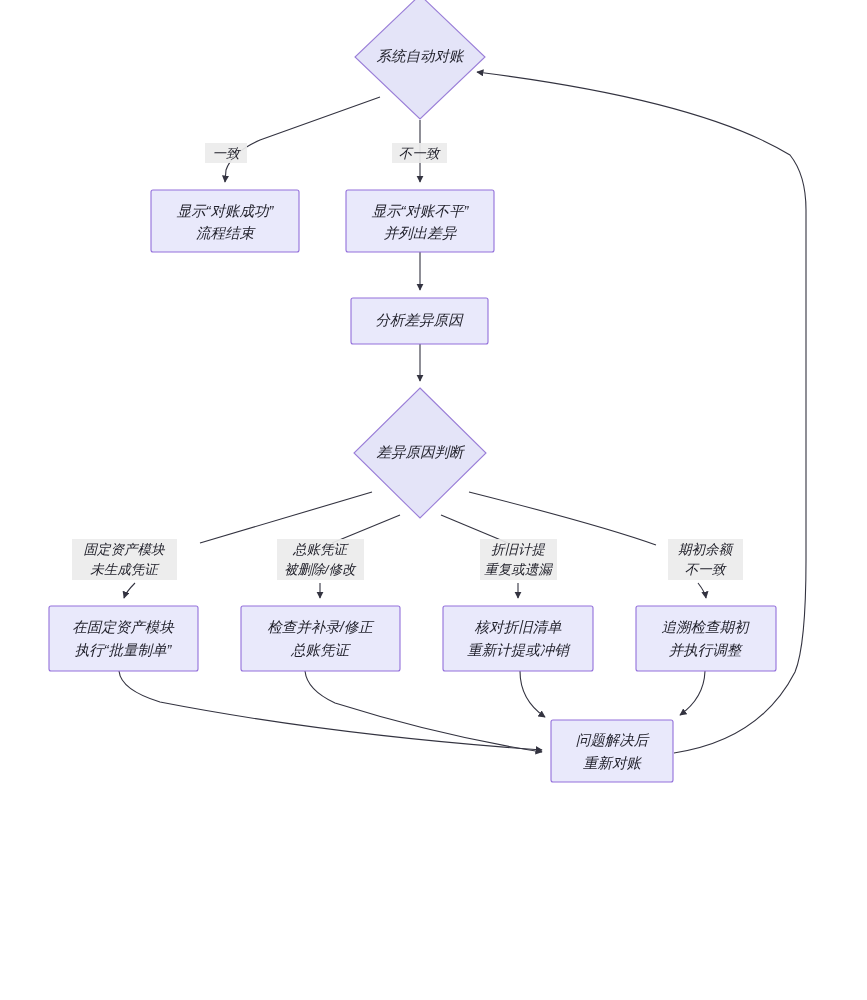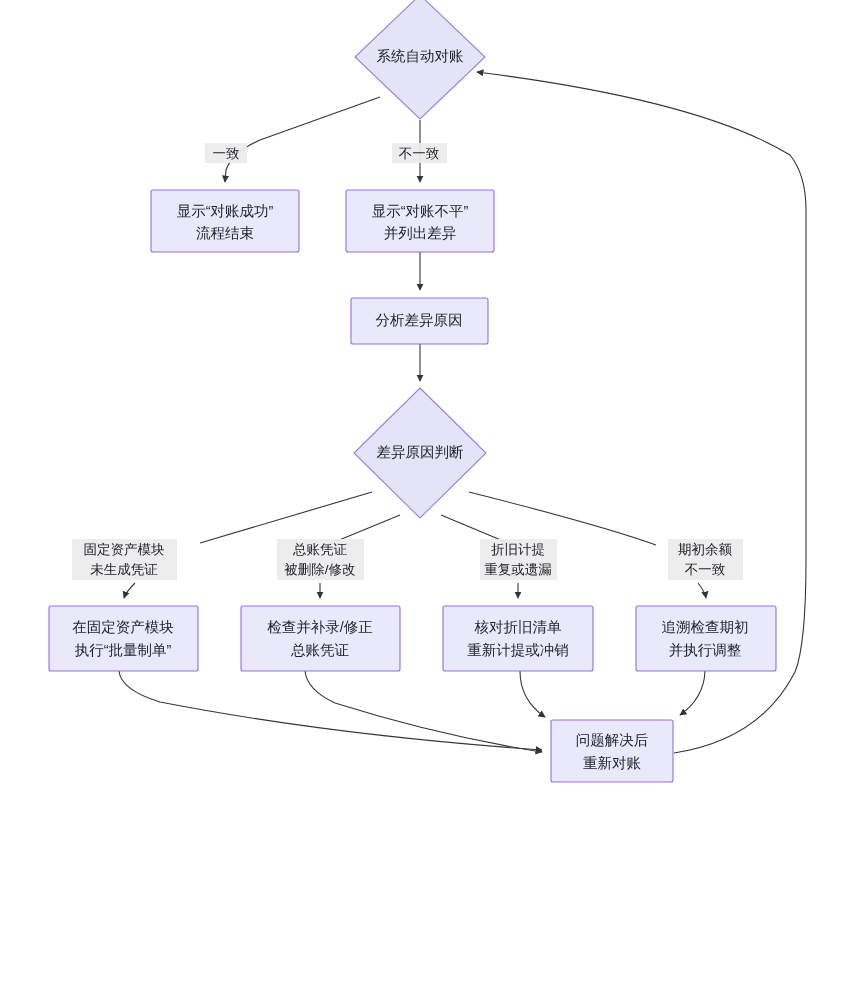--- a/index.html
+++ b/index.html
@@ -12,20 +12,21 @@
     width: 867px;
     height: 1000px;
     font-family: "Liberation Sans", "DejaVu Sans", sans-serif;
     overflow: hidden;
   }
   #flow-root {
     position: relative;
     width: 867px;
     height: 1000px;
     background: #ffffff;
+    font-style: italic;
   }
   #flow-svg {
     position: absolute;
     left: 0;
     top: 0;
     width: 867px;
     height: 1000px;
     display: block;
   }
   .node-text {

